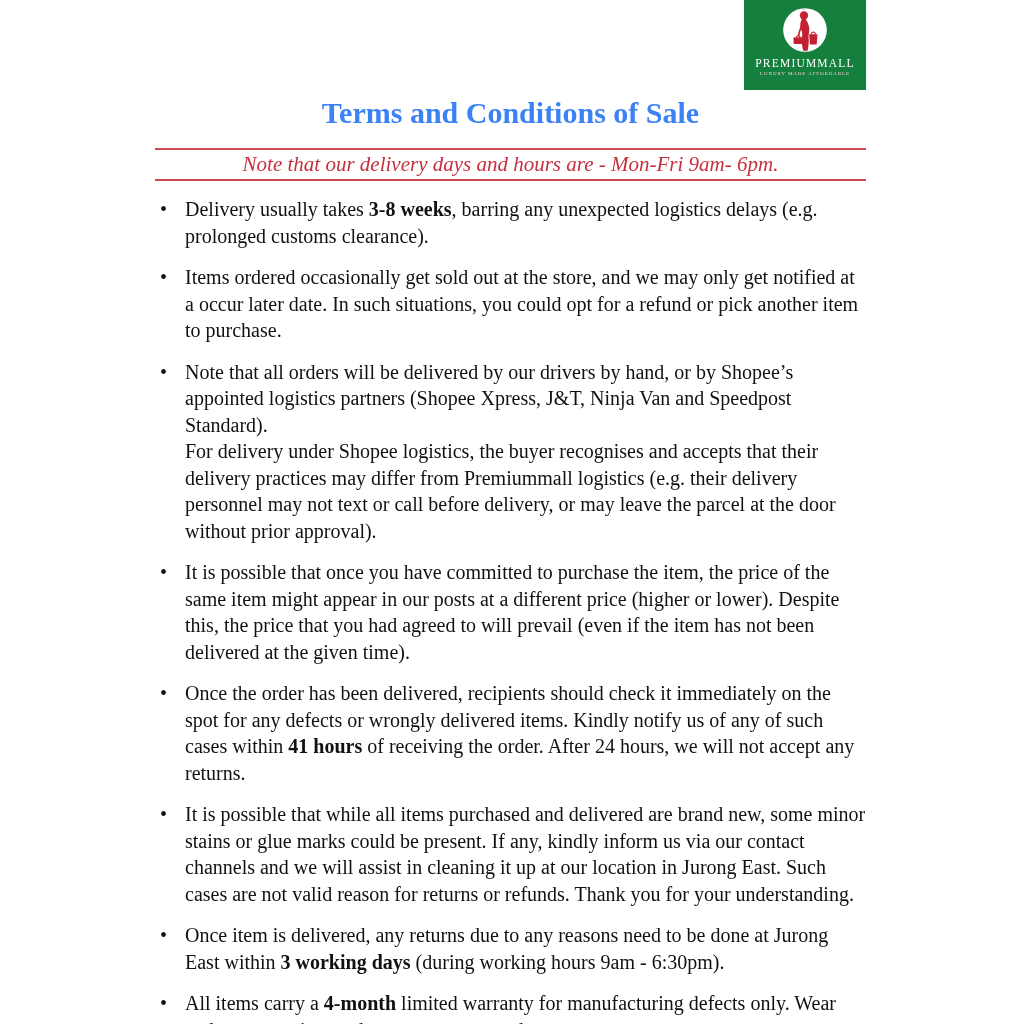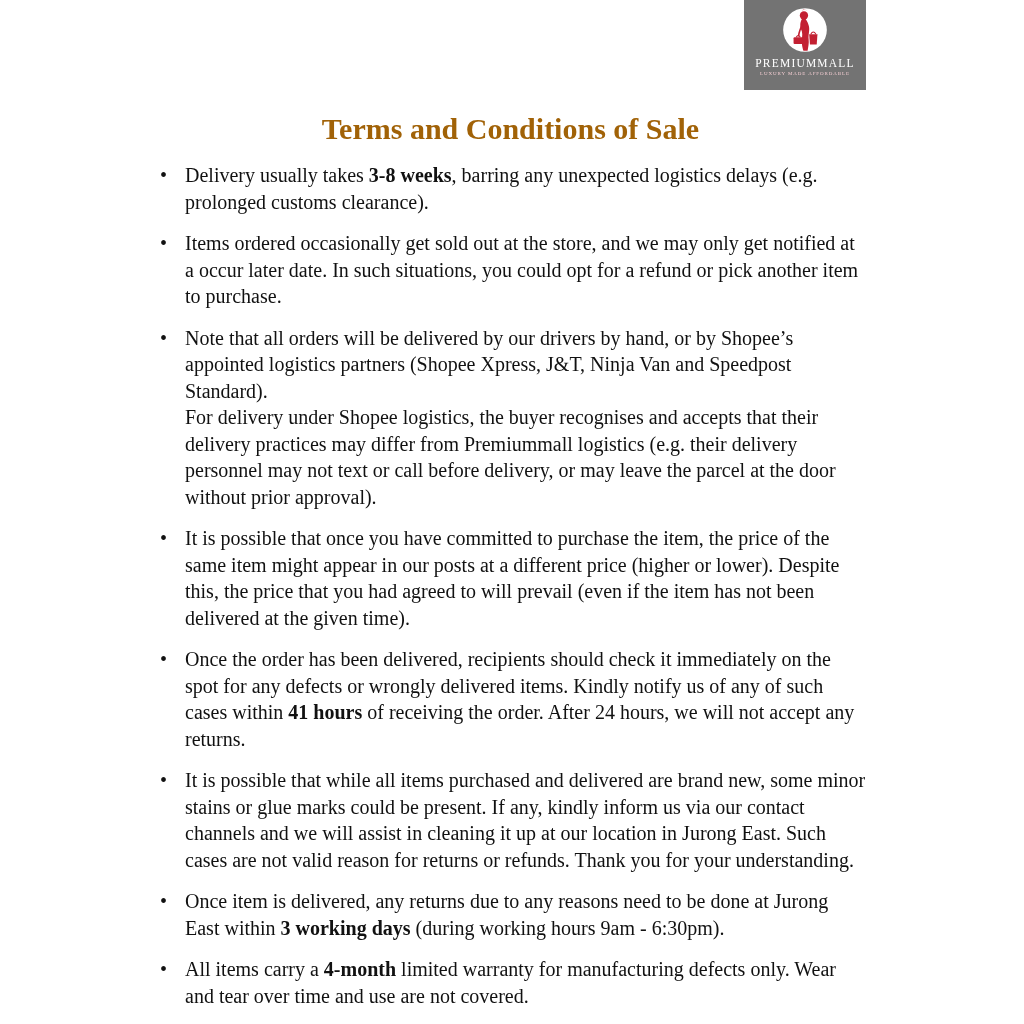--- a/index.html
+++ b/index.html
@@ -13,21 +13,21 @@
     overflow: hidden;
   }
 
   
   .logo {
     position: absolute;
     top: 0;
     left: 744px;
     width: 122px;
     height: 90px;
-    background: #737373;
+    background: #15803d;
     display: flex;
     flex-direction: column;
     align-items: center;
     justify-content: flex-start;
     padding-top: 4px;
     box-sizing: border-box;
   }
   .logo-icon { width: 52px; height: 52px; display: block; }
   .logo-brand {
     color: #ffffff;
@@ -49,26 +49,26 @@
 
   
   .content {
     position: absolute;
     left: 155px;
     top: 0;
     width: 711px;
   }
 
   .doc-title {
-    margin: 16px;
+    margin: 0;
     padding-top: 96px;
     text-align: center;
     font-size: 30px;
     font-weight: bold;
-    color: #a16207;
+    color: #3b82f6;
     font-family: "Liberation Serif", serif;
   }
 
   .note-band { margin-top: 18px; }
   .rule {
     height: 0;
     border-top: 2px solid #CE4A52;
     width: 100%;
   }
   .note-text {
@@ -124,20 +124,25 @@
     <path d="M58,58 h16 l-1.5,20 h-13 z" fill="#C32032"></path>
     <path d="M61,58 q5,-8 10,0" fill="none" stroke="#C32032" stroke-width="2"></path>
   </svg>
   <div class="logo-brand">PREMIUMMALL</div>
   <div class="logo-tagline">LUXURY MADE AFFORDABLE</div>
 </div>
 
 <div class="content">
   <h1 class="doc-title">Terms and Conditions of Sale</h1>
 
+  <div class="note-band">
+    <div class="rule"></div>
+    <p class="note-text">Note that our delivery days and hours are - Mon-Fri 9am- 6pm.</p>
+    <div class="rule"></div>
+  </div>
 
   <ul class="terms-list">
       <li>Delivery usually takes <b>3-8 weeks</b>, barring any unexpected logistics delays (e.g. prolonged customs clearance).</li>
       <li>Items ordered occasionally get sold out at the store, and we may only get notified at a occur later date. In such situations, you could opt for a refund or pick another item to purchase.</li>
       <li>Note that all orders will be delivered by our drivers by hand, or by Shopee’s appointed logistics partners (Shopee Xpress, J&amp;T, Ninja Van and Speedpost Standard).<br>For delivery under Shopee logistics, the buyer recognises and accepts that their delivery practices may differ from Premiummall logistics (e.g. their delivery personnel may not text or call before delivery, or may leave the parcel at the door without prior approval).</li>
       <li>It is possible that once you have committed to purchase the item, the price of the same item might appear in our posts at a different price (higher or lower). Despite this, the price that you had agreed to will prevail (even if the item has not been delivered at the given time).</li>
       <li>Once the order has been delivered, recipients should check it immediately on the spot for any defects or wrongly delivered items. Kindly notify us of any of such cases within <b>41 hours</b> of receiving the order. After 24 hours, we will not accept any returns.</li>
       <li>It is possible that while all items purchased and delivered are brand new, some minor stains or glue marks could be present. If any, kindly inform us via our contact channels and we will assist in cleaning it up at our location in Jurong East. Such cases are not valid reason for returns or refunds. Thank you for your understanding.</li>
       <li>Once item is delivered, any returns due to any reasons need to be done at Jurong East within <b>3 working days</b> (during working hours 9am - 6:30pm).</li>
       <li>All items carry a <b>4-month</b> limited warranty for manufacturing defects only. Wear and tear over time and use are not covered.</li>

